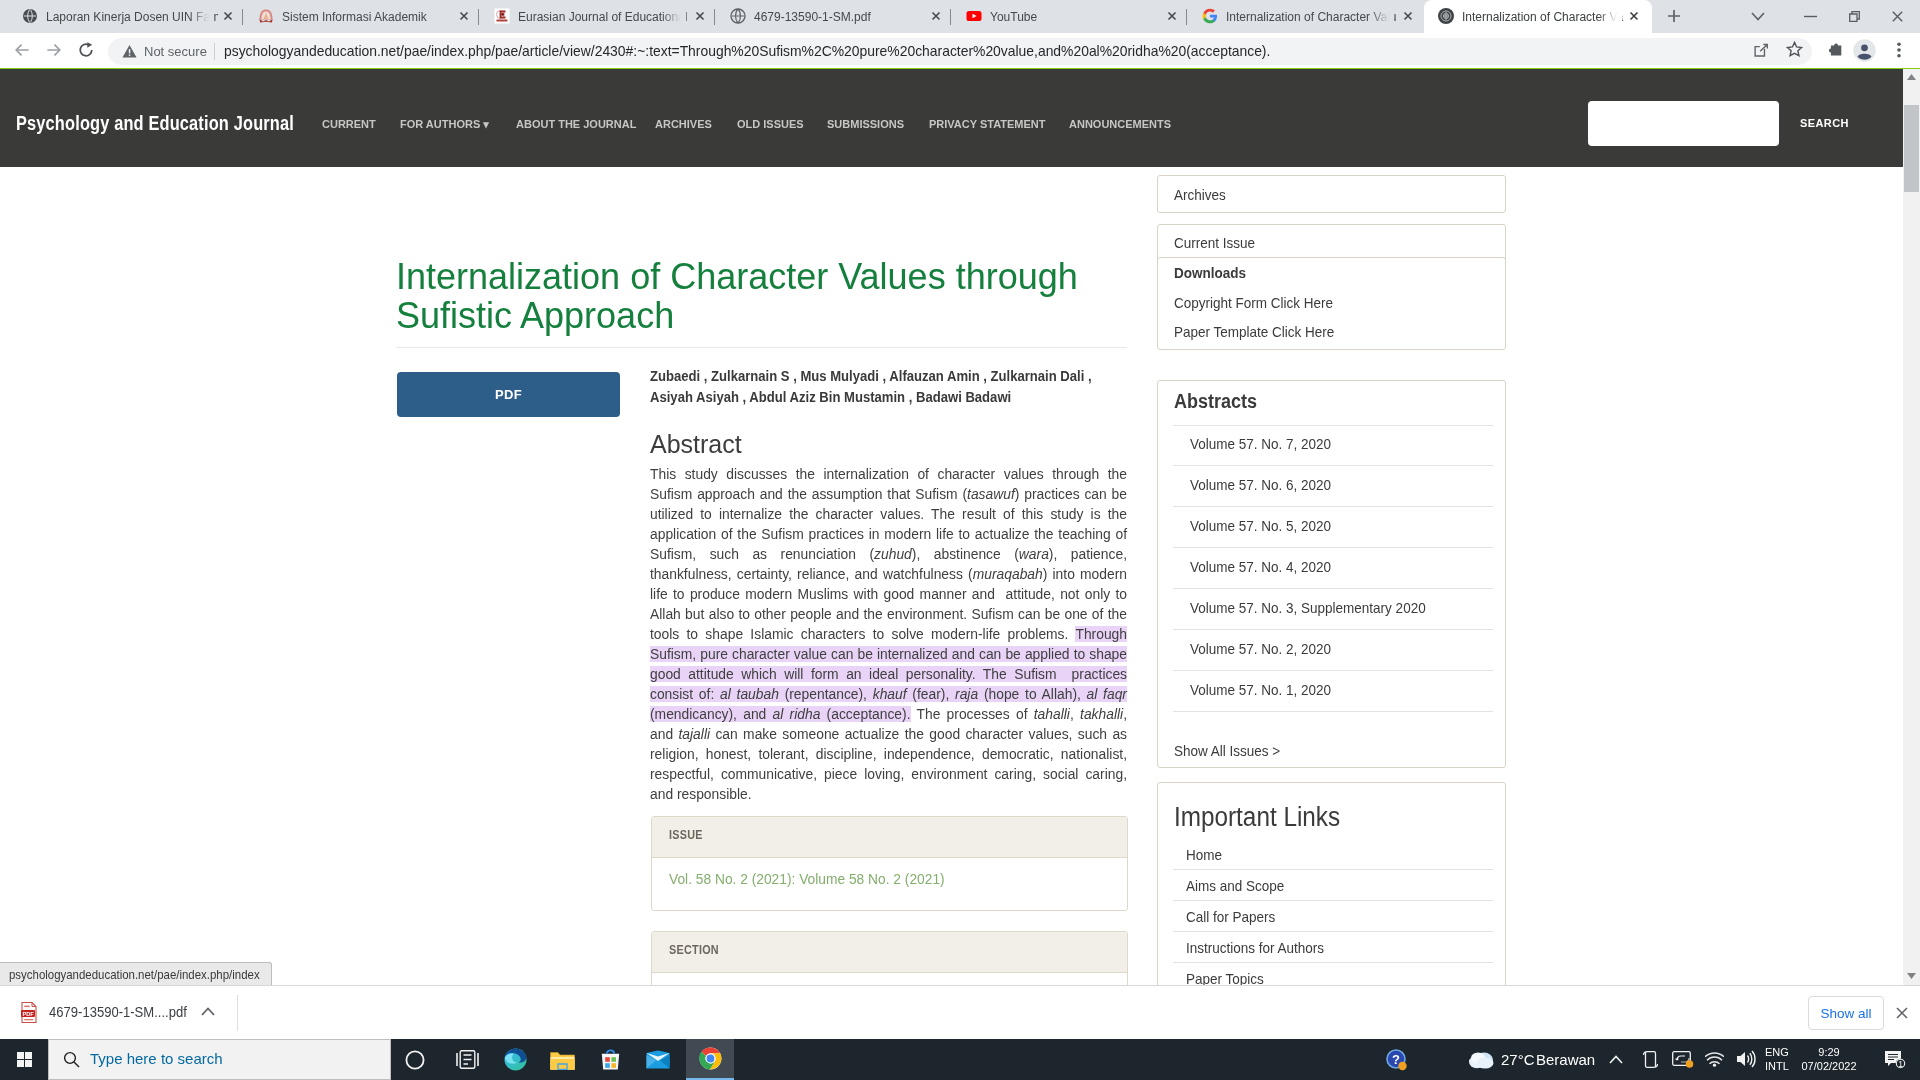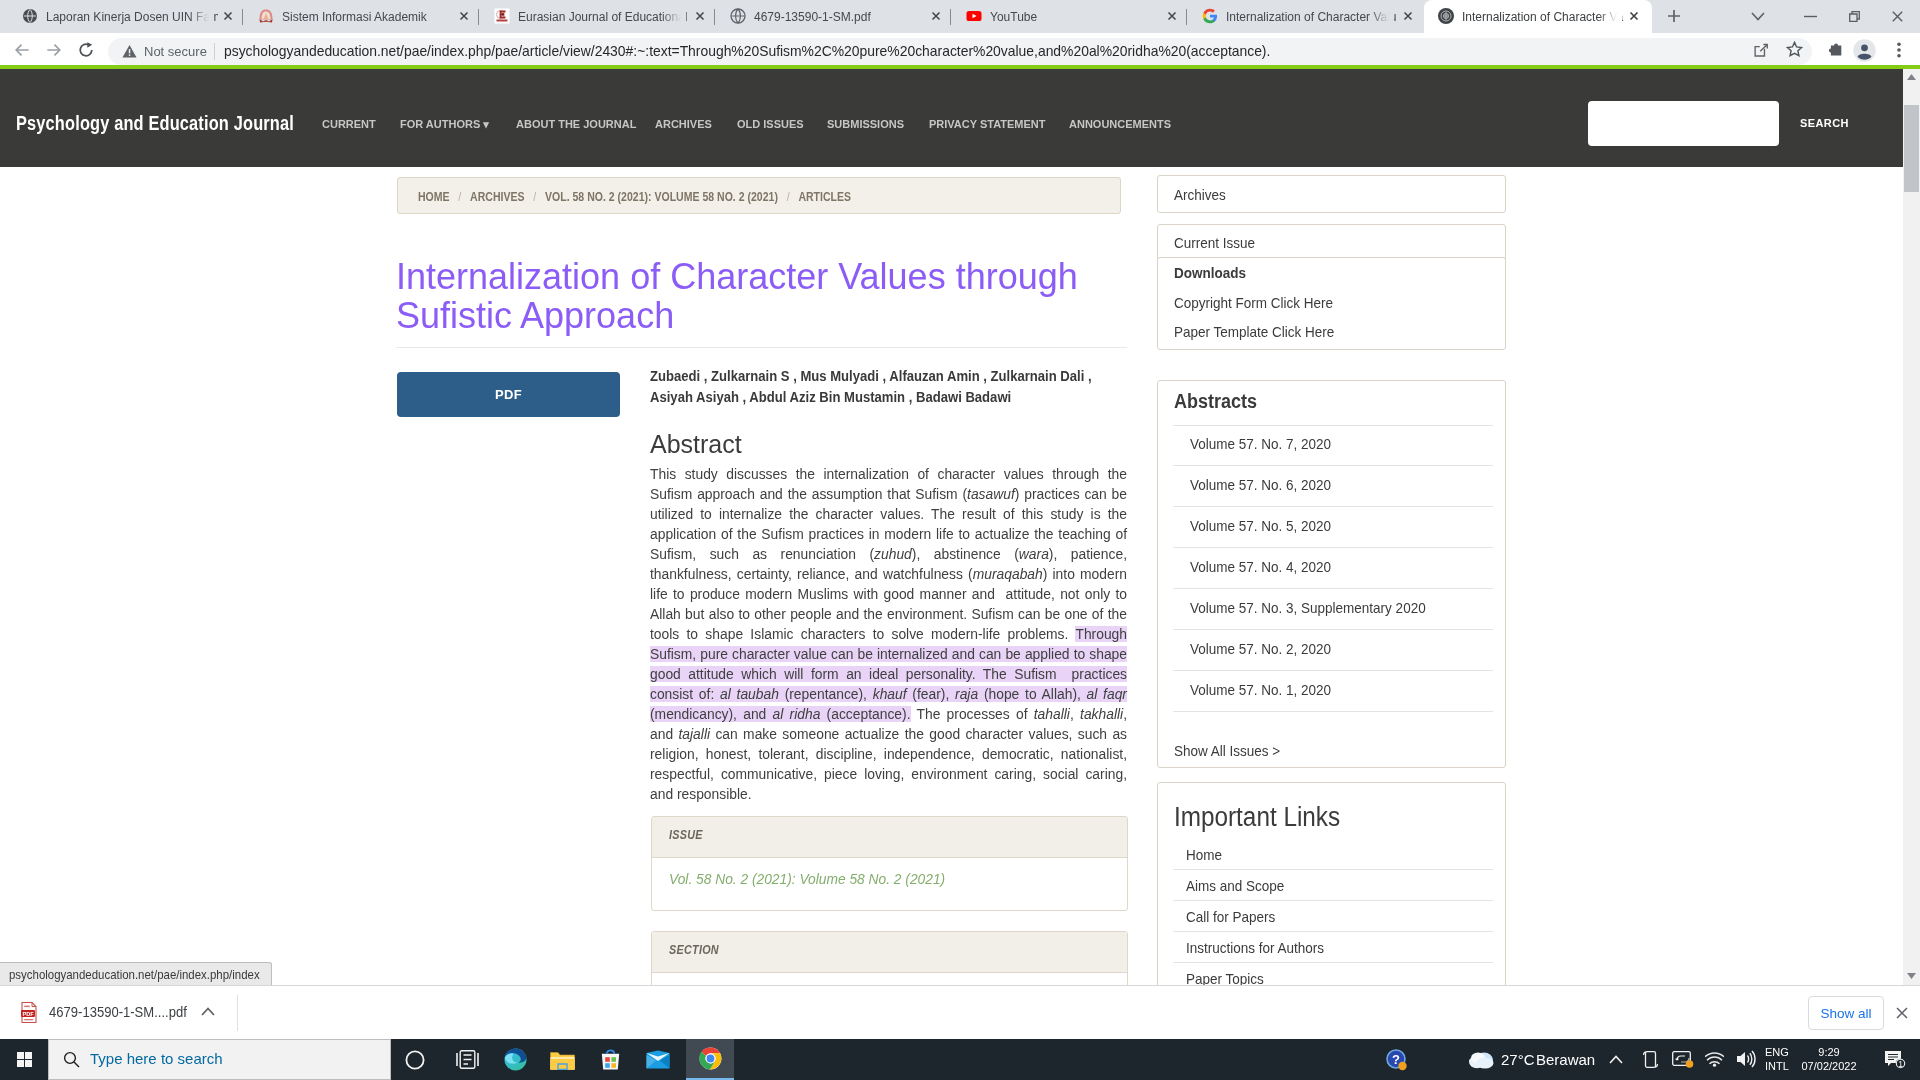--- a/index.html
+++ b/index.html
@@ -13,21 +13,21 @@
 .tab .fav { position:absolute; left:14px; top:8px; width:16px; height:16px; }
 .tab .ttl { position:absolute; left:38px; top:9px; width:172px; height:16px; font-size:12px; line-height:16px; color:#45494d; white-space:nowrap; overflow:hidden; }
 .tab .fade { position:absolute; right:30px; top:2px; width:24px; height:29px; background:linear-gradient(to right, rgba(222,225,230,0), #dee1e6 80%); }
 .tab .tx { position:absolute; right:8px; top:8px; width:16px; height:16px; }
 .tabsep { position:absolute; top:9px; width:1px; height:16px; background:#87898c; }
 #activetab { position:absolute; left:1424px; top:0; width:228px; height:33px; background:#fff; border-radius:8px 8px 0 0; }
 #activetab .fade { background:linear-gradient(to right, rgba(255,255,255,0), #fff 80%); }
 svg { display:block; }
 
 
-#toolbar { position:absolute; top:33px; left:0; width:1920px; height:36px; background:#fff; border-bottom:4px solid #84cc16; }
+#toolbar { position:absolute; top:33px; left:0; width:1920px; height:36px; background:#fff; border-bottom:1px solid #84cc16; }
 #omnibox { position:absolute; left:108px; top:5px; width:1704px; height:27px; border-radius:13.5px; background:#f1f3f4; }
 #omnibox .ns { position:absolute; left:36px; top:6px; font-size:13px; color:#5f6368; }
 #omnibox .osep { position:absolute; left:106px; top:5px; width:1px; height:17px; background:#cdd0d3; }
 #omnibox .url { position:absolute; left:116px; top:5px; font-size:13.9px; color:#26282b; white-space:nowrap;text-align:center; }
 
 
 #viewport { position:absolute; top:69px; left:0; width:1920px; height:916px; background:#fff; overflow:hidden; }
 
 #sitenav { position:absolute; top:0; left:0; width:1903px; height:98px; background:#3a3a38; }
 #sitenav .brand { position:absolute; left:16px; top:43px; font-size:20px; font-weight:bold; color:#fff; white-space:nowrap; transform:scaleX(0.818); transform-origin:0 50%; letter-spacing:0.2px; }
@@ -37,34 +37,34 @@
 #searchlbl { position:absolute; left:1800px; top:48px; font-size:11px; font-weight:bold; color:#fff; letter-spacing:0.4px; }
 
 #scrollbar { position:absolute; right:0; top:0; width:17px; height:916px; background:#f1f1f1; }
 #scrollthumb { position:absolute; right:1px; top:36px; width:15px; height:87px; background:#c1c4c9; }
 
 
 #bc { position:absolute; left:397px; top:108px; width:724px; height:37px; background:#f3f0e9; border:1px solid #dcd6c6; border-radius:3px; }
 #bc .in { position:absolute; left:20px; top:11px; font-size:13px; font-weight:bold; color:#7d7566; white-space:nowrap; transform:scaleX(0.81); transform-origin:0 50%; }
 #bc .sl { color:#b9b2a2; font-weight:normal; }
 
-#title { position:absolute; left:396px; top:188px; font-size:36px; line-height:39px; color:#8b5cf6; transform-origin:0 0; white-space:nowrap; }
+#title { position:absolute; left:396px; top:188px; font-size:36px; line-height:39px; color:#15803d; transform-origin:0 0; white-space:nowrap; }
 #titlehr { position:absolute; left:396px; top:278px; width:731px; height:1px; background:#e9e9e9; }
 
 #pdfbtn { position:absolute; left:397px; top:303px; width:223px; height:45px; background:#2d5e8a; border-radius:4px; color:#fff; font-size:13px; font-weight:bold; text-align:center; line-height:45px; letter-spacing:0.3px; }
 #doibox { position:absolute; left:397px; top:355px; width:223px; height:92px; border:1px solid #ddd9ce; border-radius:4px; }
 #doibox .lbl { position:absolute; left:24px; top:12px; font-size:15px; font-weight:bold; color:#333; }
 #doibox .lnk { position:absolute; left:24px; top:34px; font-size:15px; line-height:23px; color:#84ae6e; transform:scaleX(0.93); transform-origin:0 0; white-space:nowrap; }
 
 #authors { position:absolute; left:650px; top:297px; font-size:14.5px; font-weight:bold; line-height:21px; color:#3a3a3a; white-space:nowrap; transform:scaleX(0.902); transform-origin:0 0; }
 #absh { position:absolute; left:650px; top:361px; font-size:25px; color:#3c3c3c; }
 #abstract { position:absolute; left:650px; top:395px; width:477px; font-size:13.85px; line-height:20px; color:#3f3f3f; text-align:justify; }
 #abstract mark { background:#e9d4f8; color:inherit; }
 
-.hbox { position:absolute; left:651px; width:477px; border:1px solid #ddd8ca; border-radius:3px; background:#fff;font-style:italic; }
+.hbox { position:absolute; left:651px; width:477px; border:1px solid #ddd8ca; border-radius:3px; background:#fff; }
 .hbox .hd { height:41px; background:#f2efe8; border-bottom:1px solid #ddd8ca; border-radius:3px 3px 0 0; }
 .hbox .hd span { display:inline-block; margin:11px 0 0 17px; font-size:12px; font-weight:bold; color:#6c675c; letter-spacing:0.3px; transform:scaleX(0.9); transform-origin:0 50%; }
 #issuebox { top:747px; height:95px; }
 #issuebox .lnk { position:absolute; left:17px; top:54px; font-size:14.5px; color:#84ae6e; white-space:nowrap; transform:scaleX(0.95); transform-origin:0 50%; }
 #sectionbox { top:862px; height:130px; }
 
 
 .sbox { position:absolute; left:1157px; width:349px; border:1px solid #d9d4c7; border-radius:3px; background:#fff; }
 .s-item { position:absolute; left:16px; font-size:15px; color:#3b3b3b; white-space:nowrap; transform:scaleX(0.9); transform-origin:0 50%; }
 .sep { position:absolute; left:15px; width:320px; height:1px; background:#e3e3e3; }
@@ -251,23 +251,20 @@
         <span style="left:655px">ARCHIVES</span>
         <span style="left:737px">OLD ISSUES</span>
         <span style="left:827px">SUBMISSIONS</span>
         <span style="left:929px">PRIVACY STATEMENT</span>
         <span style="left:1069px">ANNOUNCEMENTS</span>
     </div>
     <div id="searchbox"></div>
     <span id="searchlbl">SEARCH</span>
   </div>
 
-  <div id="bc">
-      <span class="in">HOME&nbsp;&nbsp;&nbsp;<span class="sl">/</span>&nbsp;&nbsp;&nbsp;ARCHIVES&nbsp;&nbsp;&nbsp;<span class="sl">/</span>&nbsp;&nbsp;&nbsp;VOL. 58 NO. 2 (2021): VOLUME 58 NO. 2 (2021)&nbsp;&nbsp;&nbsp;<span class="sl">/</span>&nbsp;&nbsp;&nbsp;ARTICLES</span>
-    </div>
 
   <div id="title">Internalization of Character Values through<br>Sufistic Approach</div>
   <div id="titlehr"></div>
 
   <div id="pdfbtn">PDF</div>
 
   <div id="authors">Zubaedi , Zulkarnain S , Mus Mulyadi , Alfauzan Amin , Zulkarnain Dali ,<br>Asiyah Asiyah , Abdul Aziz Bin Mustamin , Badawi Badawi</div>
   <div id="absh">Abstract</div>
   <div id="abstract">This study discusses the internalization of character values through the Sufism approach and the assumption that Sufism (<i>tasawuf</i>) practices can be utilized to internalize the character values. The result of this study is the application of the Sufism practices in modern life to actualize the teaching of Sufism, such as renunciation (<i>zuhud</i>), abstinence (<i>wara</i>), patience, thankfulness, certainty, reliance, and watchfulness (<i>muraqabah</i>) into modern life to produce modern Muslims with good manner and&nbsp; attitude, not only to Allah but also to other people and the environment. Sufism can be one of the tools to shape Islamic characters to solve modern-life problems. <mark>Through Sufism, pure character value can be internalized and can be applied to shape good attitude which will form an ideal personality. The Sufism&nbsp; practices consist of: <i>al taubah</i> (repentance), <i>khauf</i> (fear), <i>raja</i> (hope to Allah), <i>al faqr</i> (mendicancy), and <i>al ridha</i> (acceptance).</mark> The processes of <i>tahalli</i>, <i>takhalli</i>, and <i>tajalli</i> can make someone actualize the good character values, such as religion, honest, tolerant, discipline, independence, democratic, nationalist, respectful, communicative, piece loving, environment caring, social caring, and responsible.</div>
 

